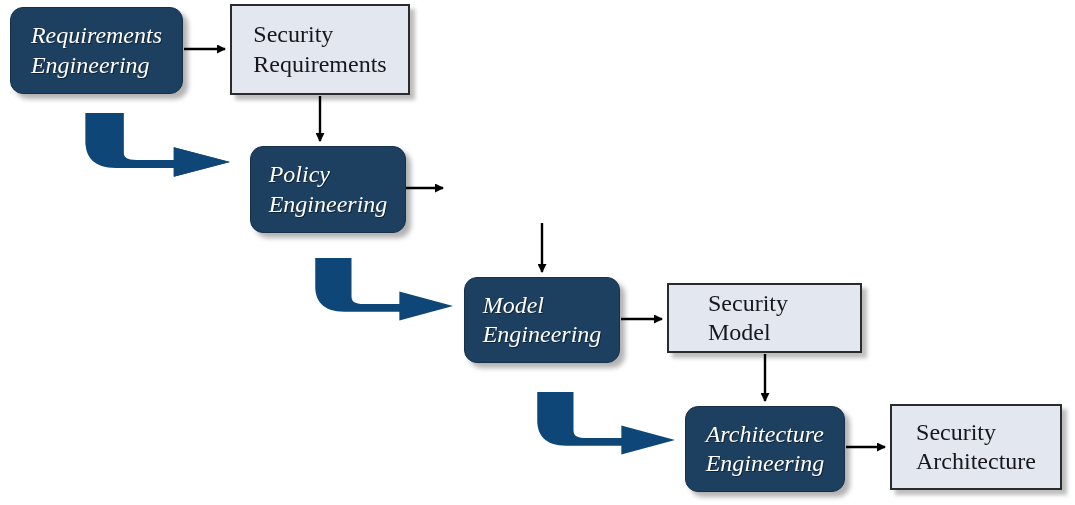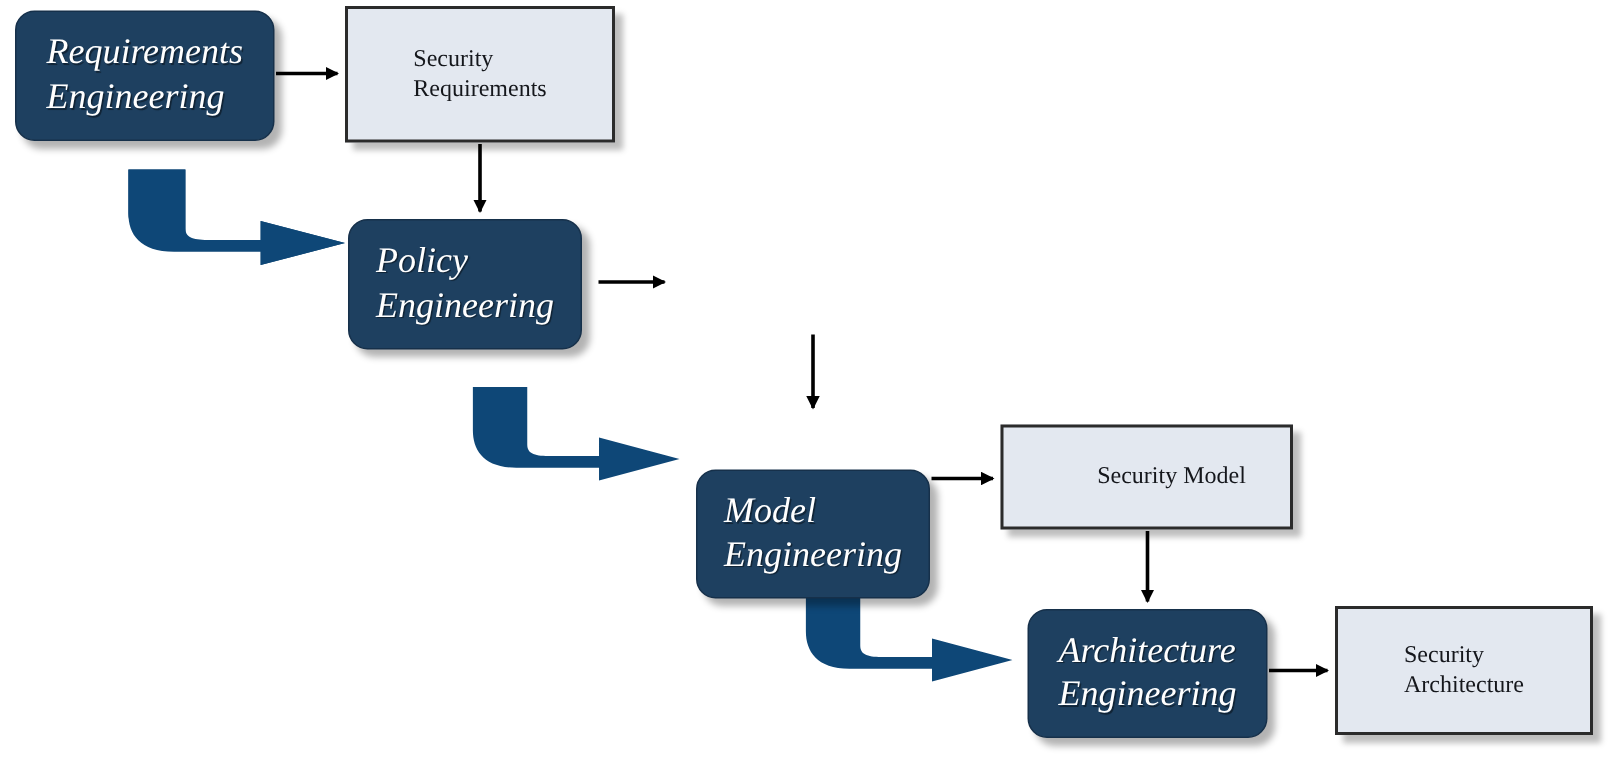--- a/index.html
+++ b/index.html
@@ -42,21 +42,21 @@
     font-size: 24px;
     box-shadow: 5px 5px 5px rgba(0,0,0,0.30);
     text-shadow: 1px 1px 0.5px rgba(0,0,0,0.45);
   }
   .node-artifact {
     background: #e3e8f0;
     color: #15171c;
     border: 2px solid #2b2b2b;
     border-radius: 0;
     font-style: normal;
-    font-size: 16px;
+    font-size: 24px;
     box-shadow: 5px 5px 4px rgba(0,0,0,0.26);
   }
   .node-label {
     display: block;
     padding: 0 6px;
     white-space: pre-line;
   }
 </style>
 </head>
 <body>
@@ -116,27 +116,27 @@
   <div class="node node-process" style="left:10px; top:7px; width:173px; height:87px;">
     <span class="node-label">Requirements
 Engineering</span>
   </div>
 
   <div class="node node-artifact" style="left:230px; top:4px; width:180px; height:91px;">
     <span class="node-label">Security
 Requirements</span>
   </div>
 
-  <div class="node node-process" style="left:232px; top:146px; width:156px; height:87px;font-style:italic;">
+  <div class="node node-process" style="left:250px; top:146px; width:156px; height:87px;font-style:italic;">
     <span class="node-label">Policy
 Engineering</span>
   </div>
 
 
-  <div class="node node-process" style="left:464px; top:277px; width:156px; height:86px;margin-top:36px;">
+  <div class="node node-process" style="left:464px; top:277px; width:156px; height:86px;">
     <span class="node-label">Model
 Engineering</span>
   </div>
 
   <div class="node node-artifact" style="left:667px; top:283px; width:195px; height:70px;padding-left:33px;">
     <span class="node-label">Security Model</span>
   </div>
 
   <div class="node node-process" style="left:685px; top:406px; width:160px; height:86px;">
     <span class="node-label">Architecture

